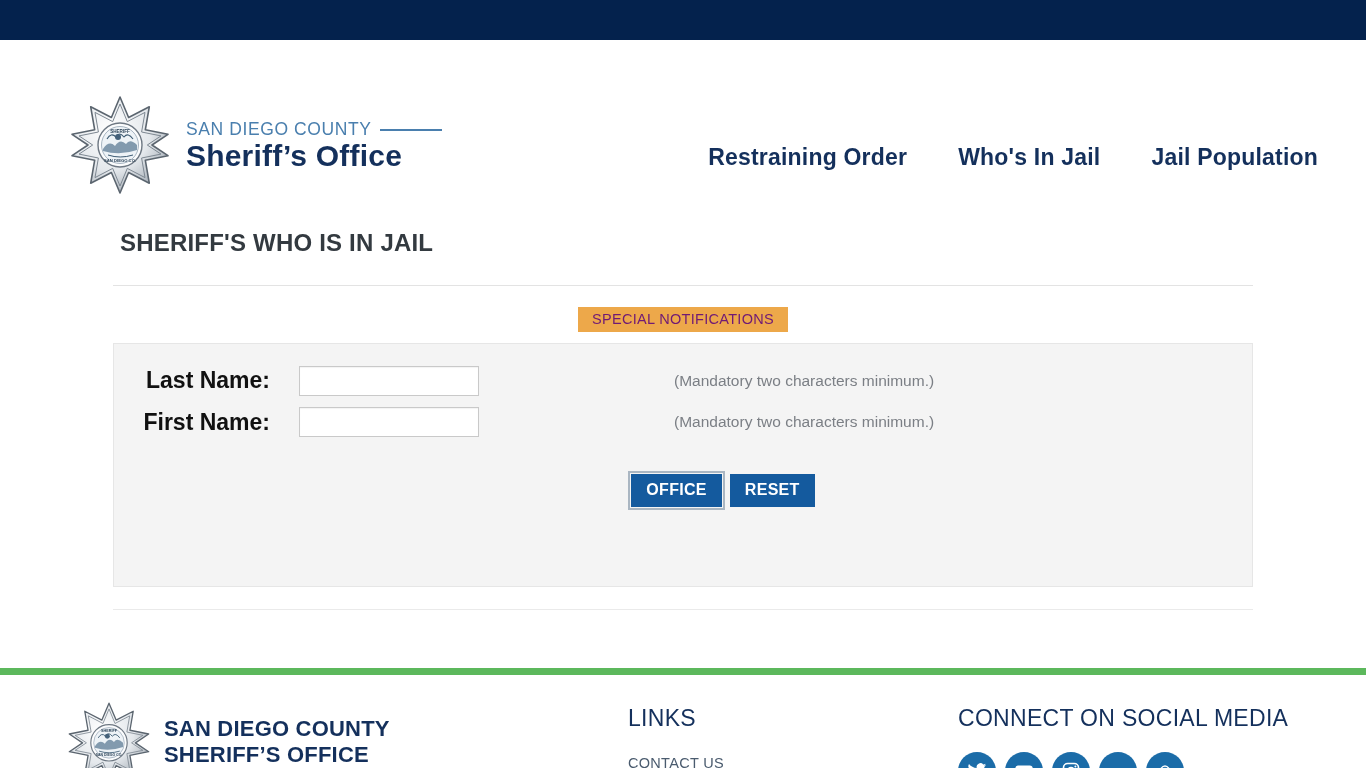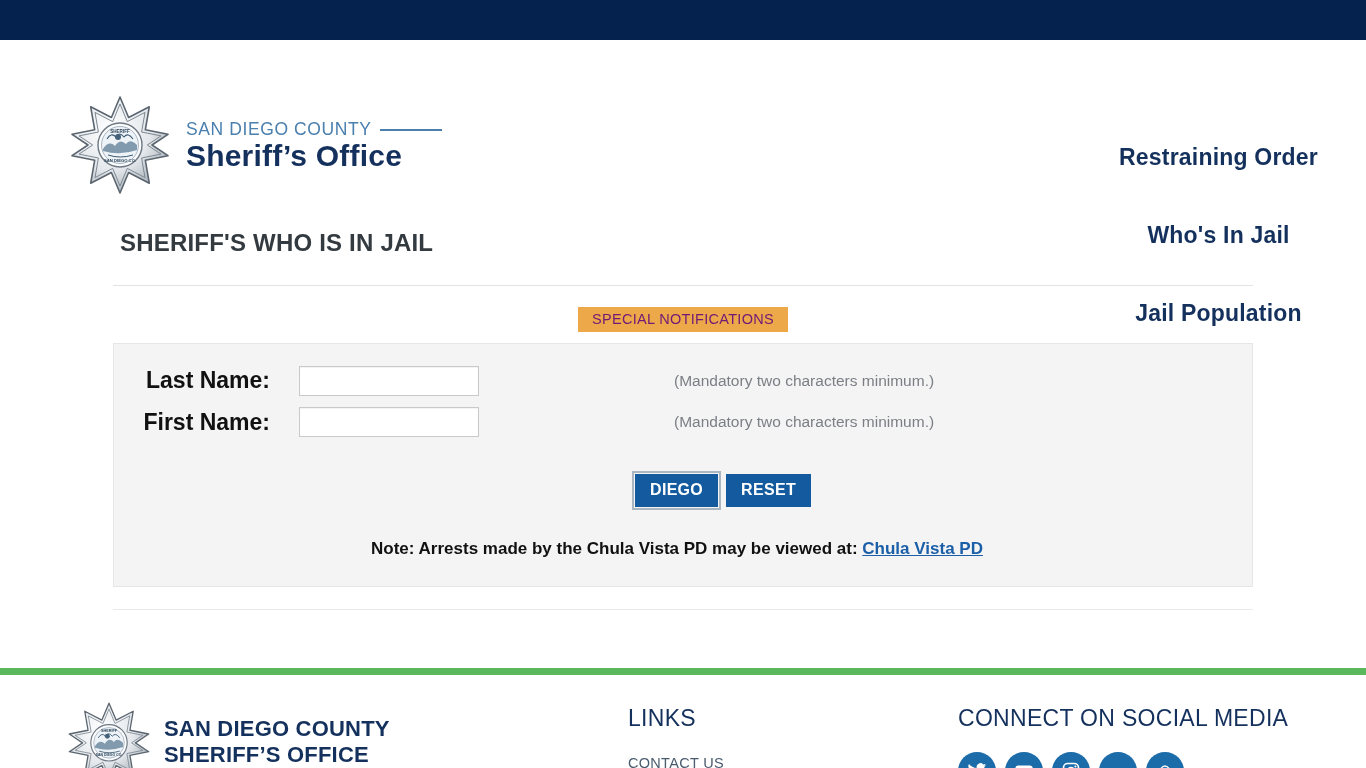--- a/index.html
+++ b/index.html
@@ -59,21 +59,20 @@
     line-height: 1.08;
     white-space: nowrap;
   }
 
   .mainnav {
     position: absolute;
     right: 48px; top: 104px;
     display: flex;
     align-items: center;
     gap: 51px;
-    flex-direction: column;
   }
   .mainnav a {
     font-family: "Liberation Sans Narrow", "Liberation Sans", sans-serif;
     font-size: 23px;
     font-weight: bold;
     color: #14305c;
     text-decoration: none;
     white-space: nowrap;
     letter-spacing: 0.2px;
   }
@@ -338,27 +337,24 @@
       <div class="fhint">(Mandatory two characters minimum.)</div>
     </div>
 
     <div class="form-row">
       <div class="flabel">First Name:</div>
       <input class="finput" type="text" placeholder="" style="">
       <div class="fhint">(Mandatory two characters minimum.)</div>
     </div>
 
     <div class="btn-row">
-      <button class="btn focused">DIEGO</button>
+      <button class="btn focused">OFFICE</button>
       <button class="btn">RESET</button>
     </div>
 
-    <div class="note">
-      <span>Note: Arrests made by the Chula Vista PD may be viewed at: </span><a href="#">Chula Vista PD</a>
-    </div>
   </div>
 
   <div class="lower-rule"></div>
 </div>
 
 <div class="green-bar"></div>
 
 <div class="footer">
   <div class="footer-inner">
 

